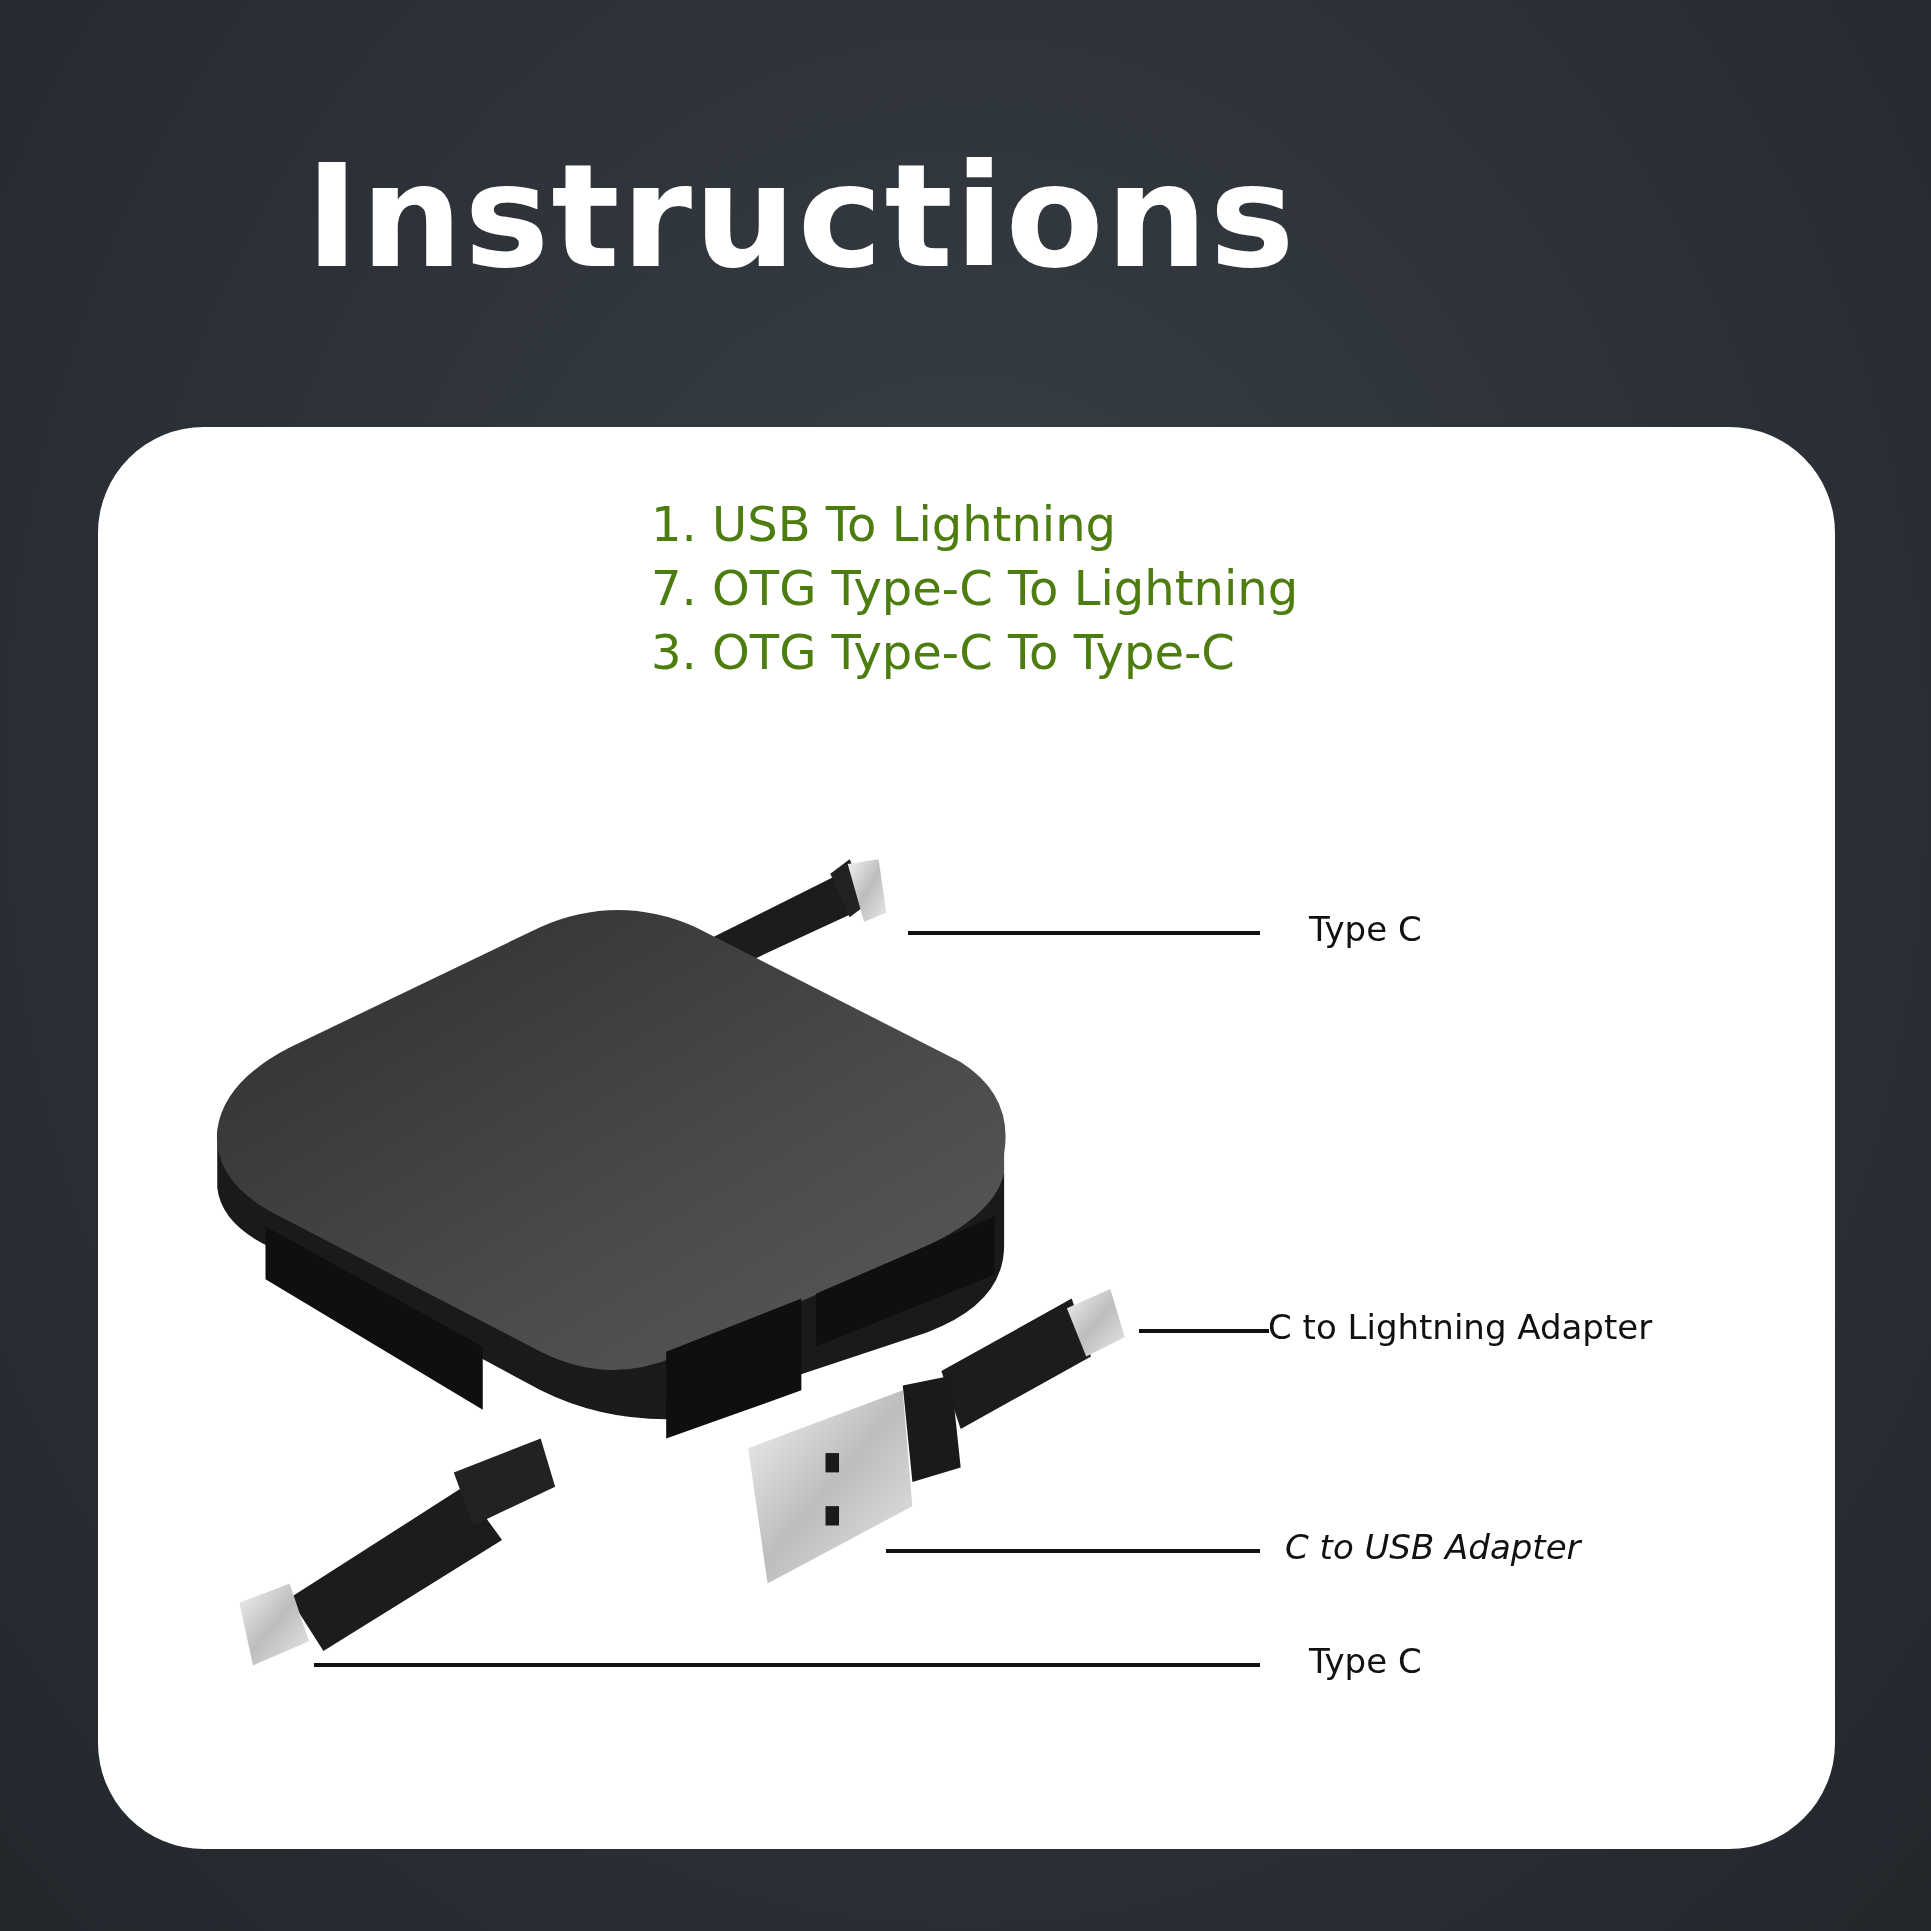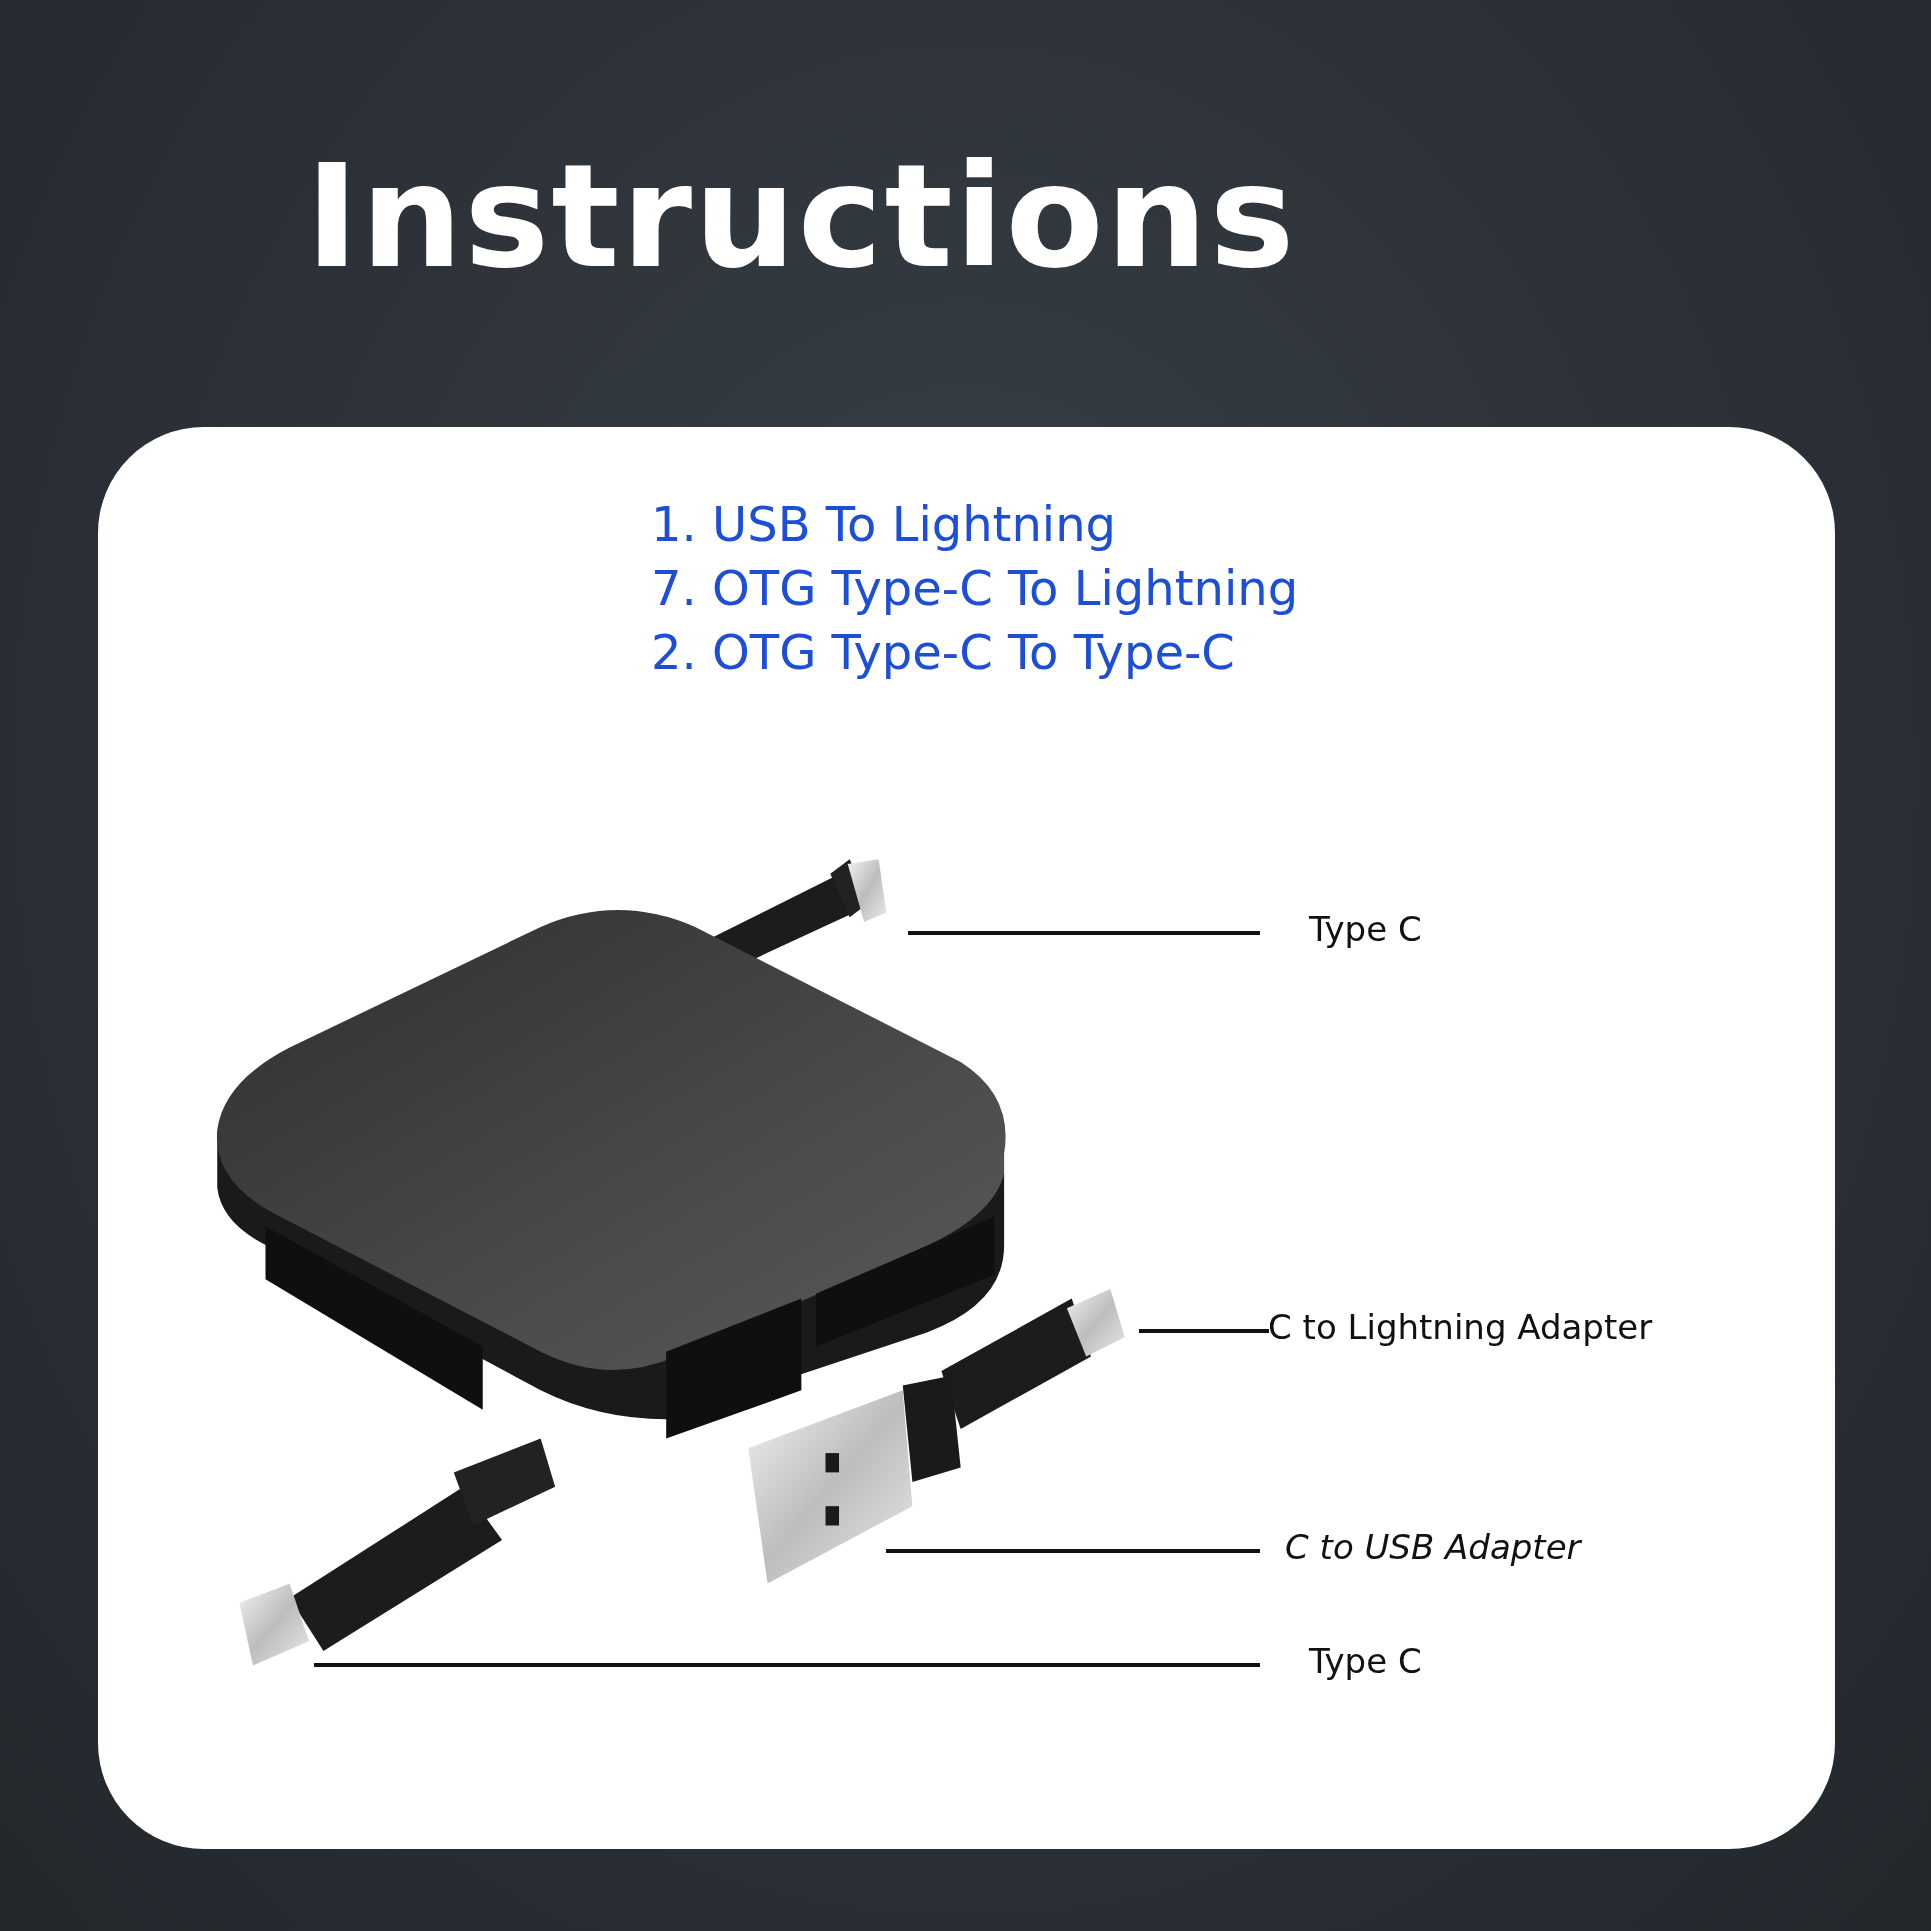--- a/index.html
+++ b/index.html
@@ -10,38 +10,38 @@
   }
   .title {
     position:absolute; left:0; top:135px; width:1602px; text-align:center;
     color:#ffffff; font-weight:bold; font-size:143px; letter-spacing:1.9px; line-height:164px;
   }
   .card {
     position:absolute; left:98px; top:427px; width:1737px; height:1422px;
     background:#ffffff; border-radius:106px;
   }
   .modes {
-    position:absolute; left:651px; top:492px; color:#1d4ed8; font-size:48px; line-height:64px;
+    position:absolute; left:651px; top:492px; color:#4d7c0f; font-size:48px; line-height:64px;
   }
   .modes div { white-space:nowrap; }
   .callout-line { position:absolute; height:3.9px; background:#111; }
   .callout-label { position:absolute; color:#111; font-size:34px; white-space:nowrap; line-height:58px; }
   svg.product { position:absolute; left:0; top:0; }
 </style>
 </head>
 <body>
 
 <div class="title">Instructions</div>
 
 <div class="card"></div>
 
 <div class="modes">
   <div>1. USB To Lightning</div>
   <div>7. OTG Type-C To Lightning</div>
-  <div>2. OTG Type-C To Type-C</div>
+  <div>3. OTG Type-C To Type-C</div>
 </div>
 
 <svg class="product" width="1931" height="1931" viewBox="0 0 2000 2000">
   <defs>
     <linearGradient id="topFace" x1="0" y1="0" x2="1" y2="1">
       <stop offset="0" stop-color="#2e2e2e"></stop>
       <stop offset="0.6" stop-color="#4a4a4a"></stop>
       <stop offset="1" stop-color="#5a5a5a"></stop>
     </linearGradient>
     <linearGradient id="metal" x1="0" y1="0" x2="1" y2="1">

